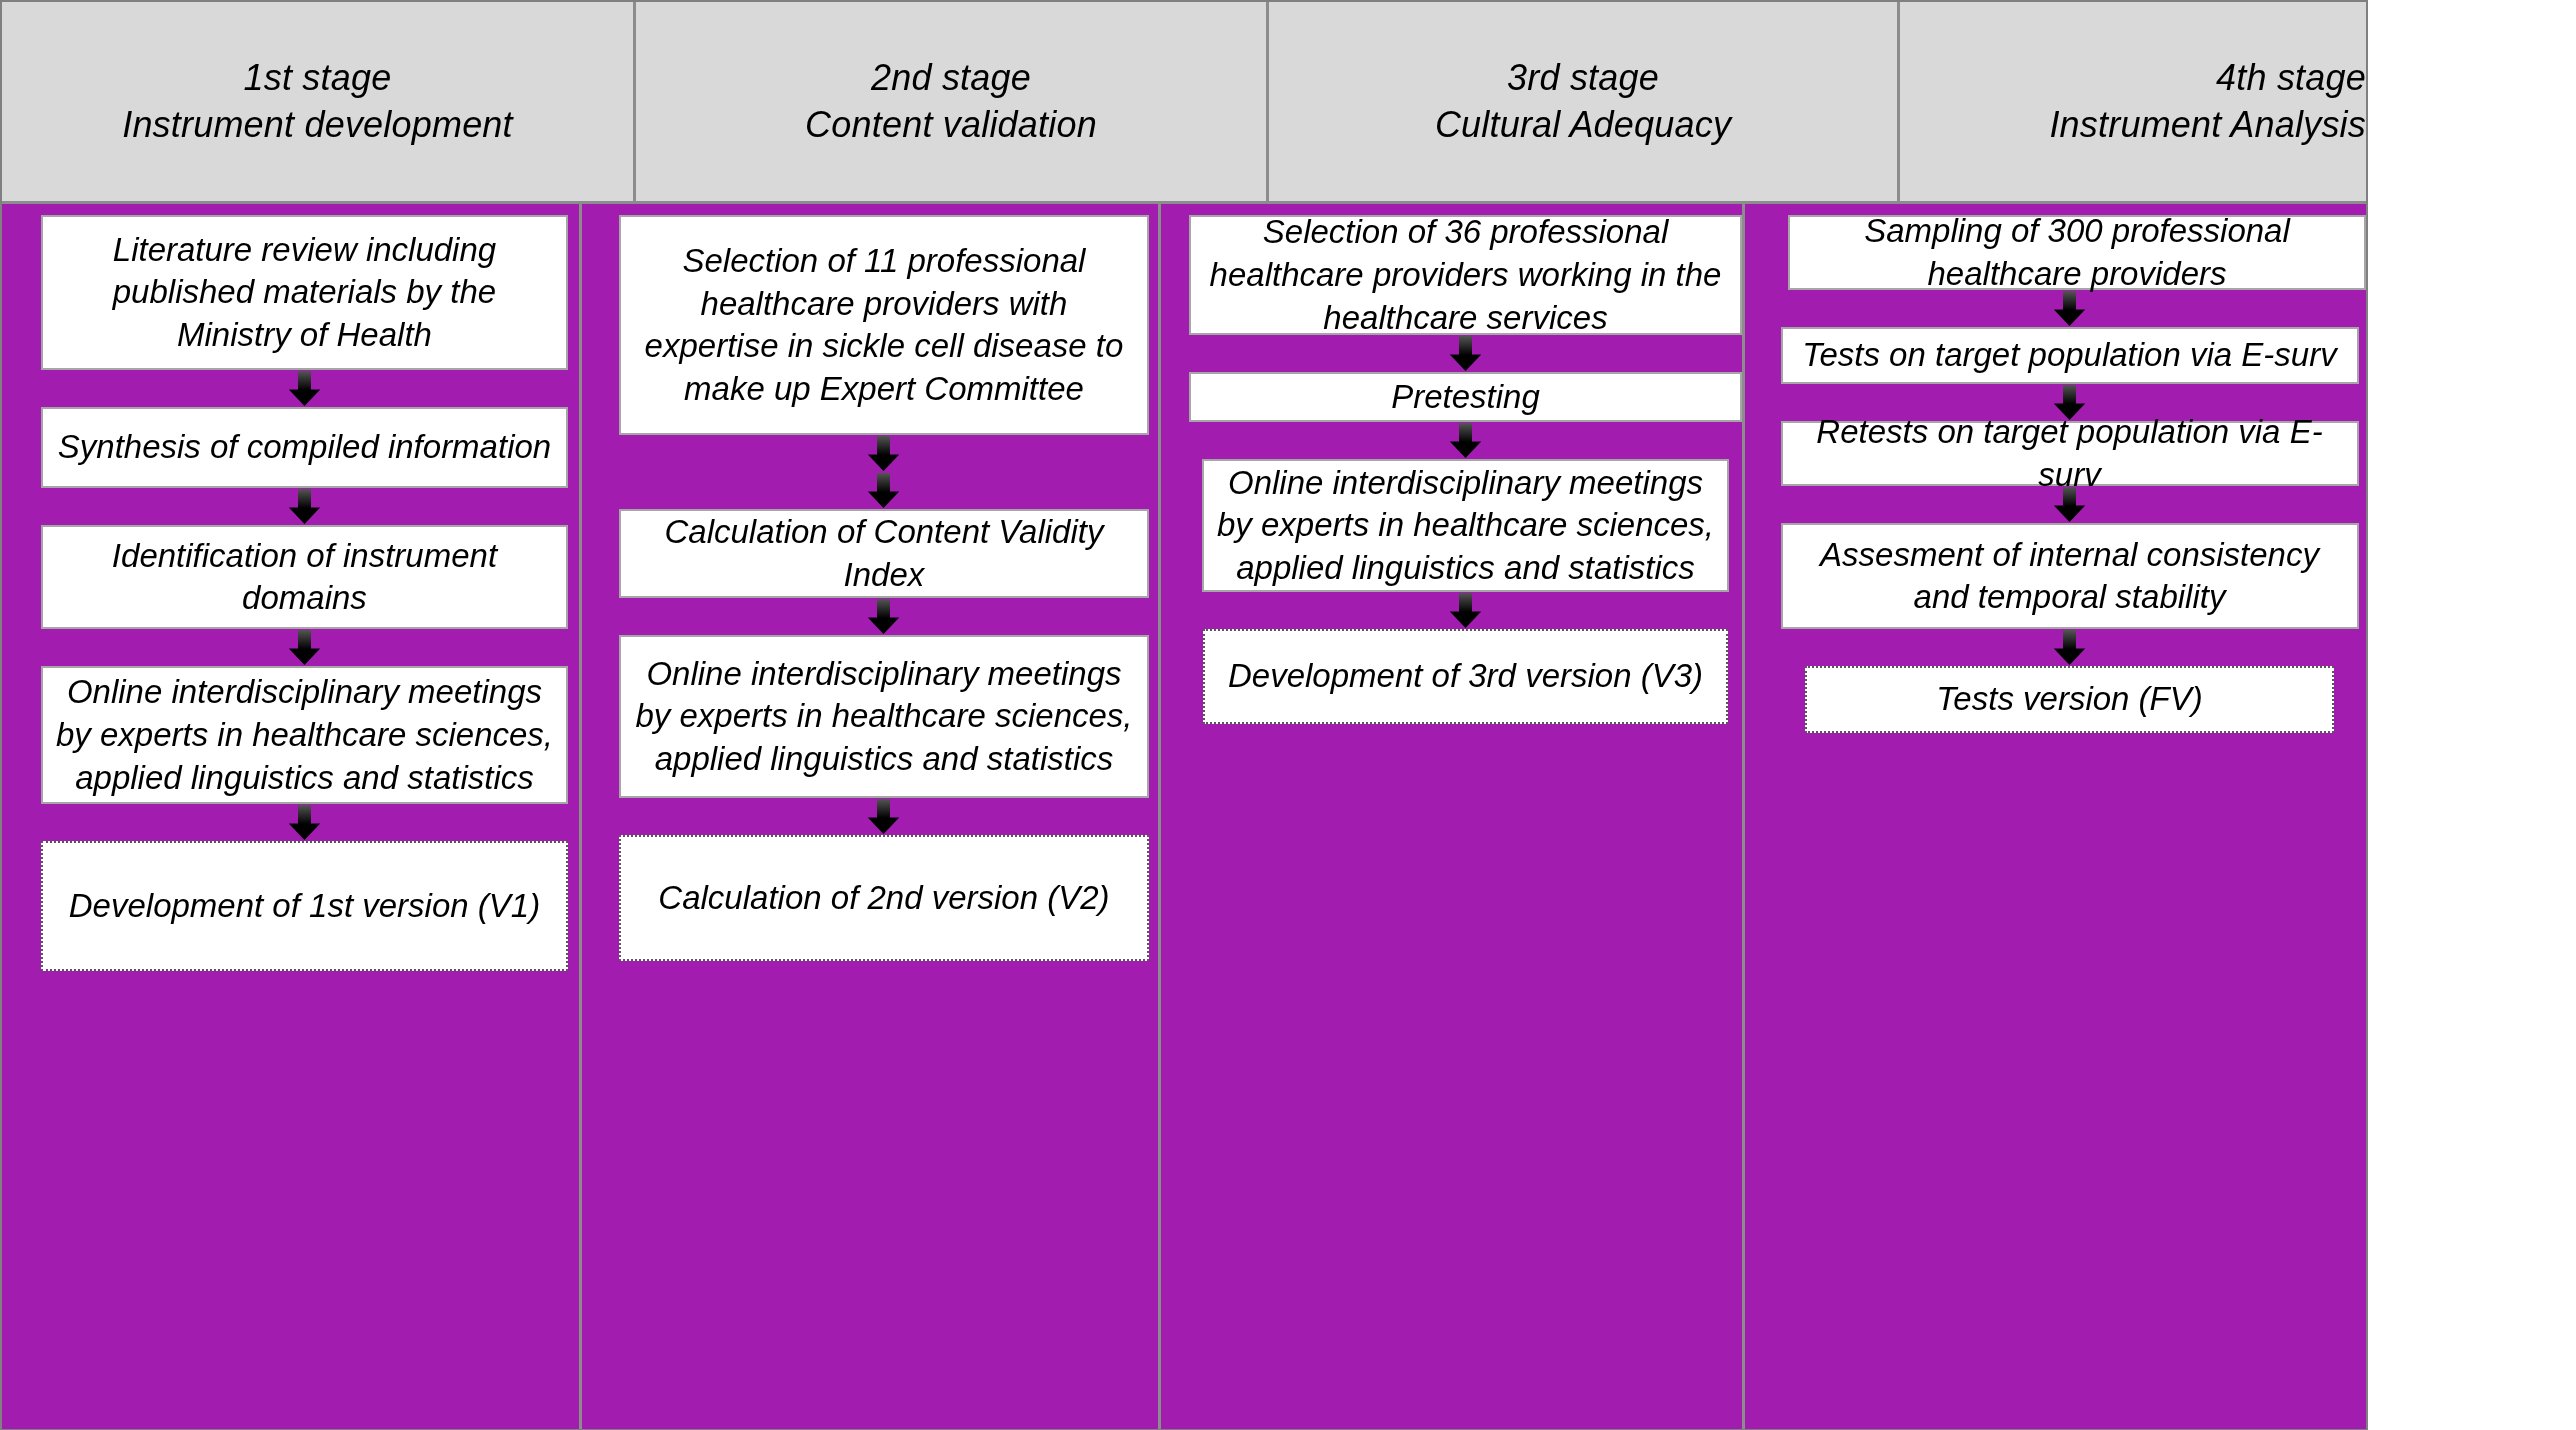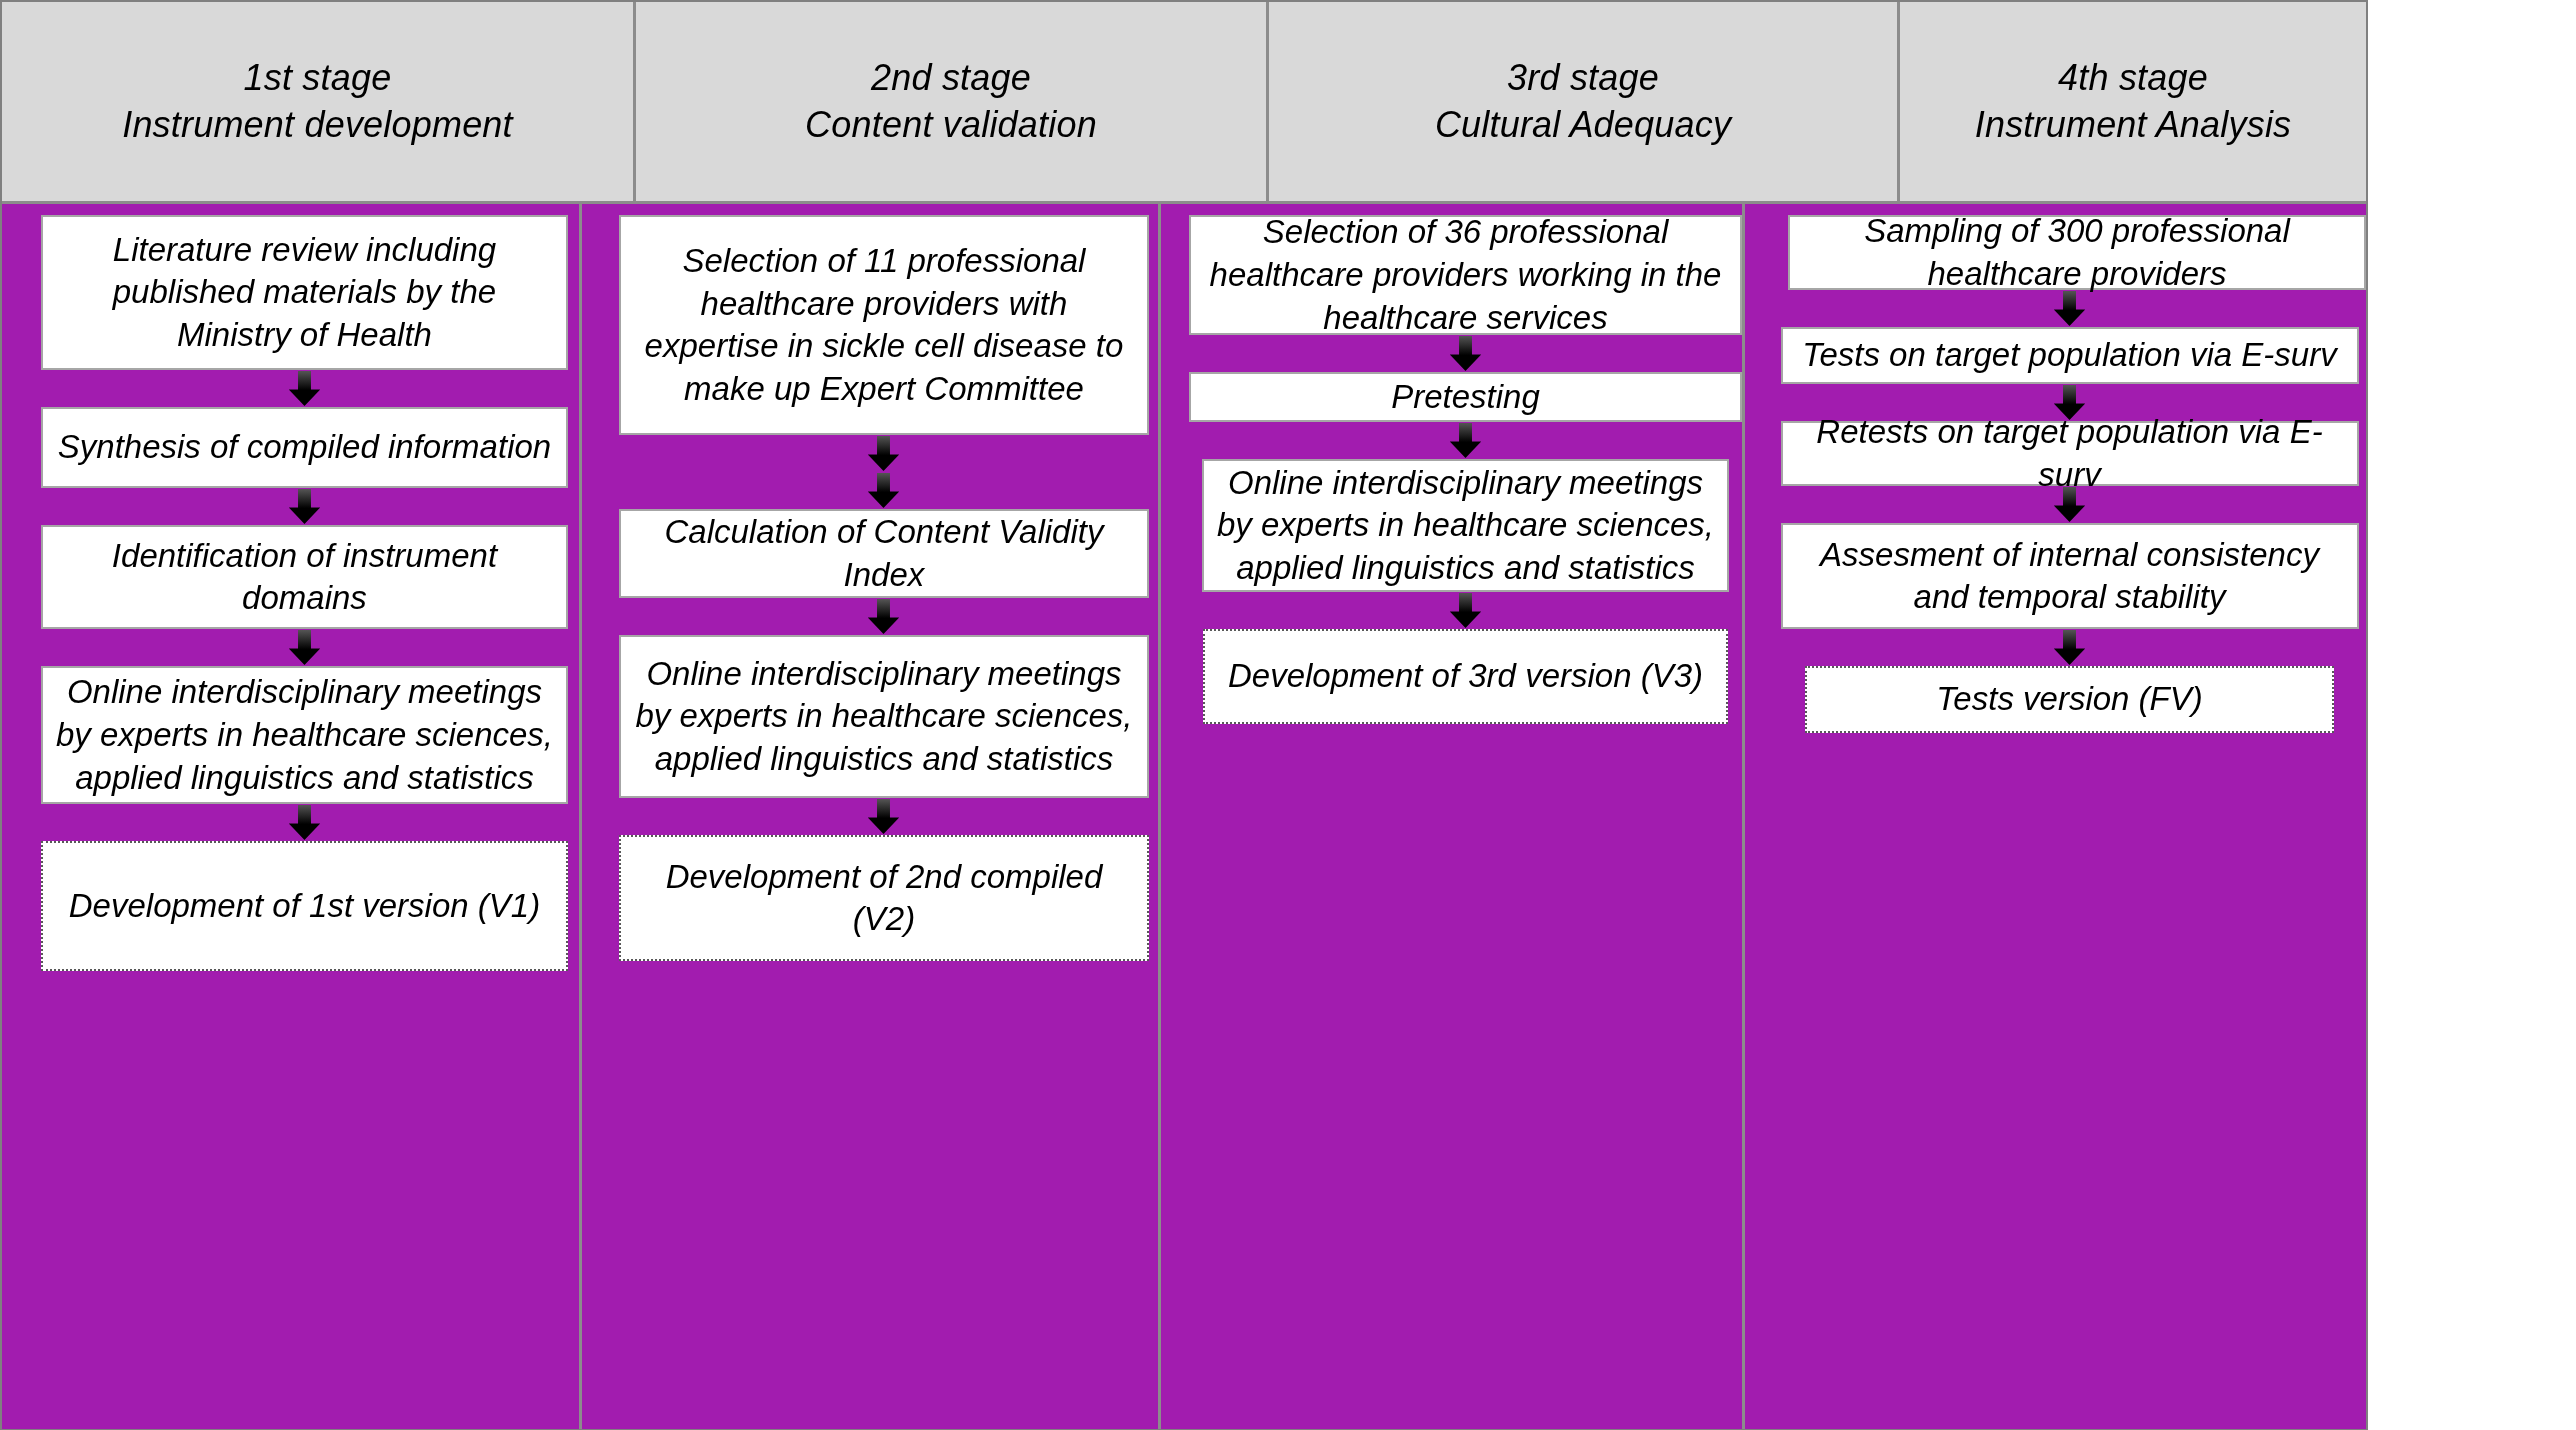--- a/index.html
+++ b/index.html
@@ -119,21 +119,21 @@
     <div class="header-cell" style="width:633px;">
       <div class="stage-num">2nd stage</div>
       <div class="stage-name">Content validation</div>
     </div>
 
     <div class="header-cell" style="width:631px;">
       <div class="stage-num">3rd stage</div>
       <div class="stage-name">Cultural Adequacy</div>
     </div>
 
-    <div class="header-cell" style="flex:1 1 auto;">
+    <div class="header-cell" style="flex:1 1 auto;align-items:flex-end;">
       <div class="stage-num">4th stage</div>
       <div class="stage-name">Instrument Analysis</div>
     </div>
 
   </div>
 
   <div class="columns">
 
     <div class="column" style="width:634px;">
 
@@ -198,21 +198,21 @@
           </svg>
       </div>
 
       <div class="node solid" style="width:530px;height:163px;">Online interdisciplinary meetings by experts in healthcare sciences, applied linguistics and statistics</div>
       <div class="arrow">
         <svg viewBox="0 0 40 40" preserveAspectRatio="none">
             <path d="M13 1 H27 V21 H37 L20 39 L3 21 H13 Z" fill="url(#ag)"></path>
           </svg>
       </div>
 
-      <div class="node dotted" style="width:530px;height:126px;">Development of 2nd compiled (V2)</div>
+      <div class="node dotted" style="width:530px;height:126px;">Calculation of 2nd version (V2)</div>
 
     </div>
 
     <div class="column" style="width:631px;">
 
       <div class="node solid" style="width:553px;height:120px;">Selection of 36 professional healthcare providers working in the healthcare services</div>
       <div class="arrow">
         <svg viewBox="0 0 40 40" preserveAspectRatio="none">
             <path d="M13 1 H27 V21 H37 L20 39 L3 21 H13 Z" fill="url(#ag)"></path>
           </svg>

